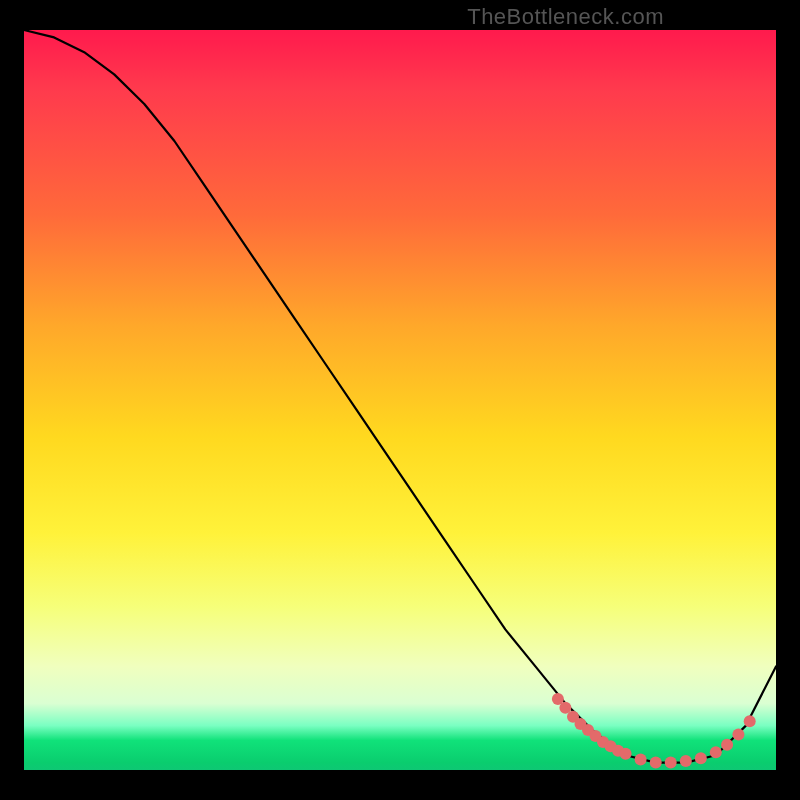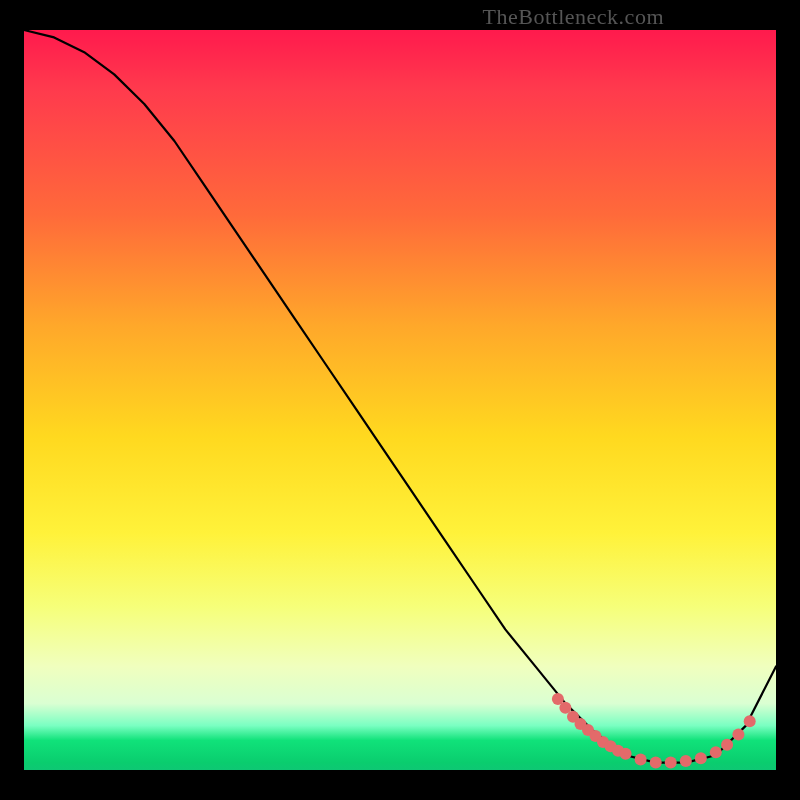--- a/index.html
+++ b/index.html
@@ -9,21 +9,20 @@
     height: 800px;
     background: #000;
     font-family: Arial, Helvetica, sans-serif;
     overflow: hidden;
   }
   .stage {
     position: relative;
     width: 672px;
     height: 800px;
     background: #000;
-    font-family: Liberation Serif, serif;
   }
   .watermark {
     position: absolute;
     top: 4px;
     right: 8px;
     color: #555;
     font-size: 22px;
     font-weight: 500;
     letter-spacing: 0.5px;
     user-select: none;

